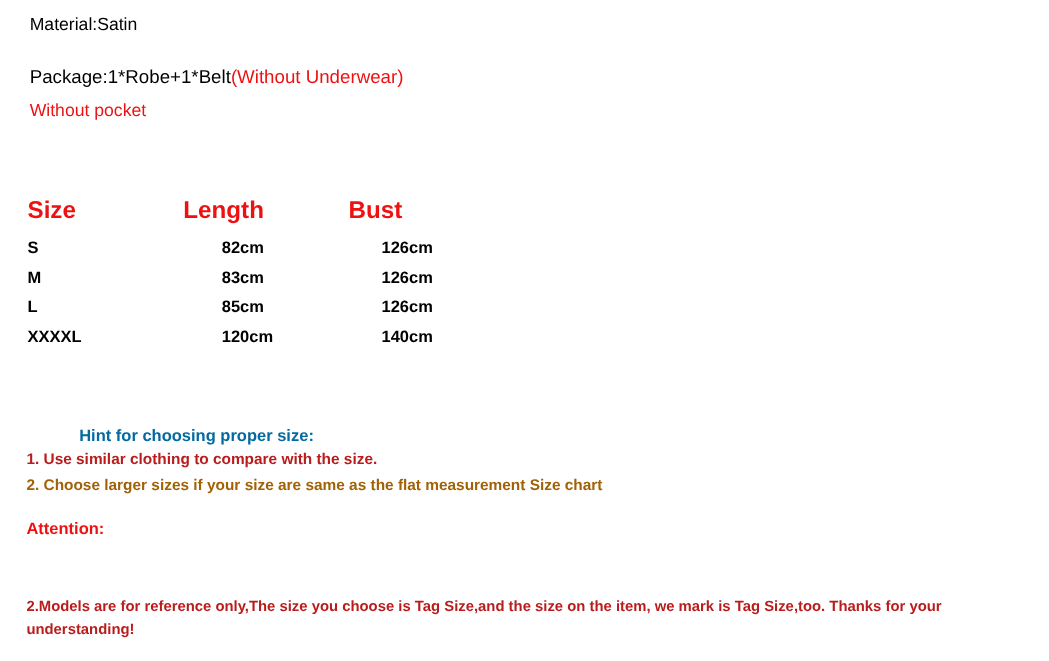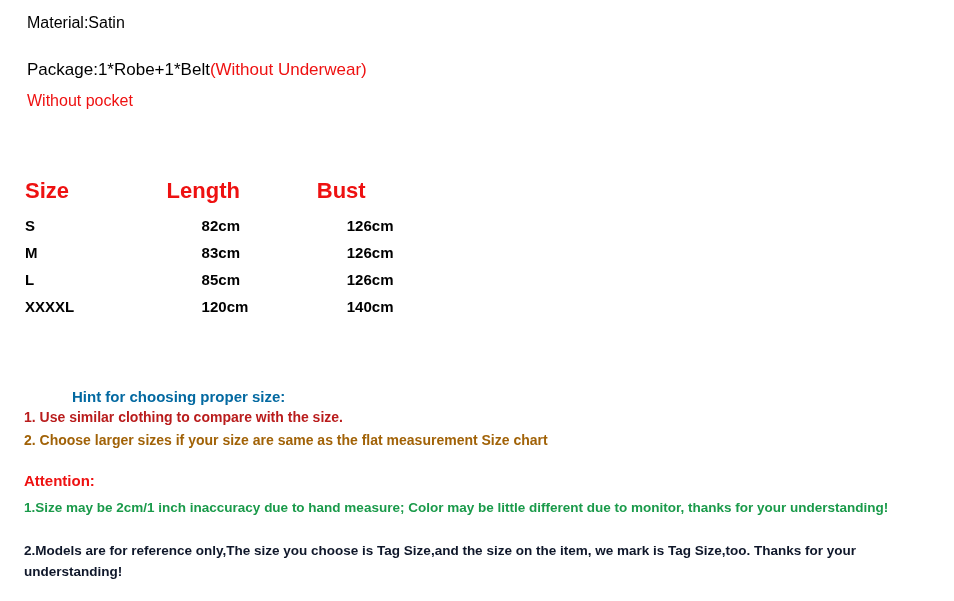--- a/index.html
+++ b/index.html
@@ -131,21 +131,21 @@
     color: #1a9a4a;
     line-height: 21px;
   }
   .attention-2 {
     position: absolute;
     left: 24px;
     top: 540px;
     width: 930px;
     font-size: 13.5px;
     font-weight: bold;
-    color: #0f172a;
+    color: #b91c1c;
     line-height: 21px;
   }
 </style>
 </head>
 <body>
 
 <div class="page">
 
   <div class="line-material">Material:Satin</div>
 
@@ -185,16 +185,15 @@
         <td class="c-bust">140cm</td>
       </tr>
     </tbody>
   </table>
 
   <div class="hint-title">Hint for choosing proper size:</div>
   <div class="hint-1">1. Use similar clothing to compare with the size.</div>
   <div class="hint-2">2. Choose larger sizes if your size are same as the flat measurement Size chart</div>
 
   <div class="attention-title">Attention:</div>
-  <div class="attention-1">1.Size may be 2cm/1 inch inaccuracy due to hand measure; Color may be little different   due to monitor, thanks for your understanding!</div>
   <div class="attention-2">2.Models are for reference only,The size you choose is Tag Size,and the size on the item,   we mark is Tag Size,too. Thanks for your understanding!</div>
 
 </div>
 
 </body></html>

